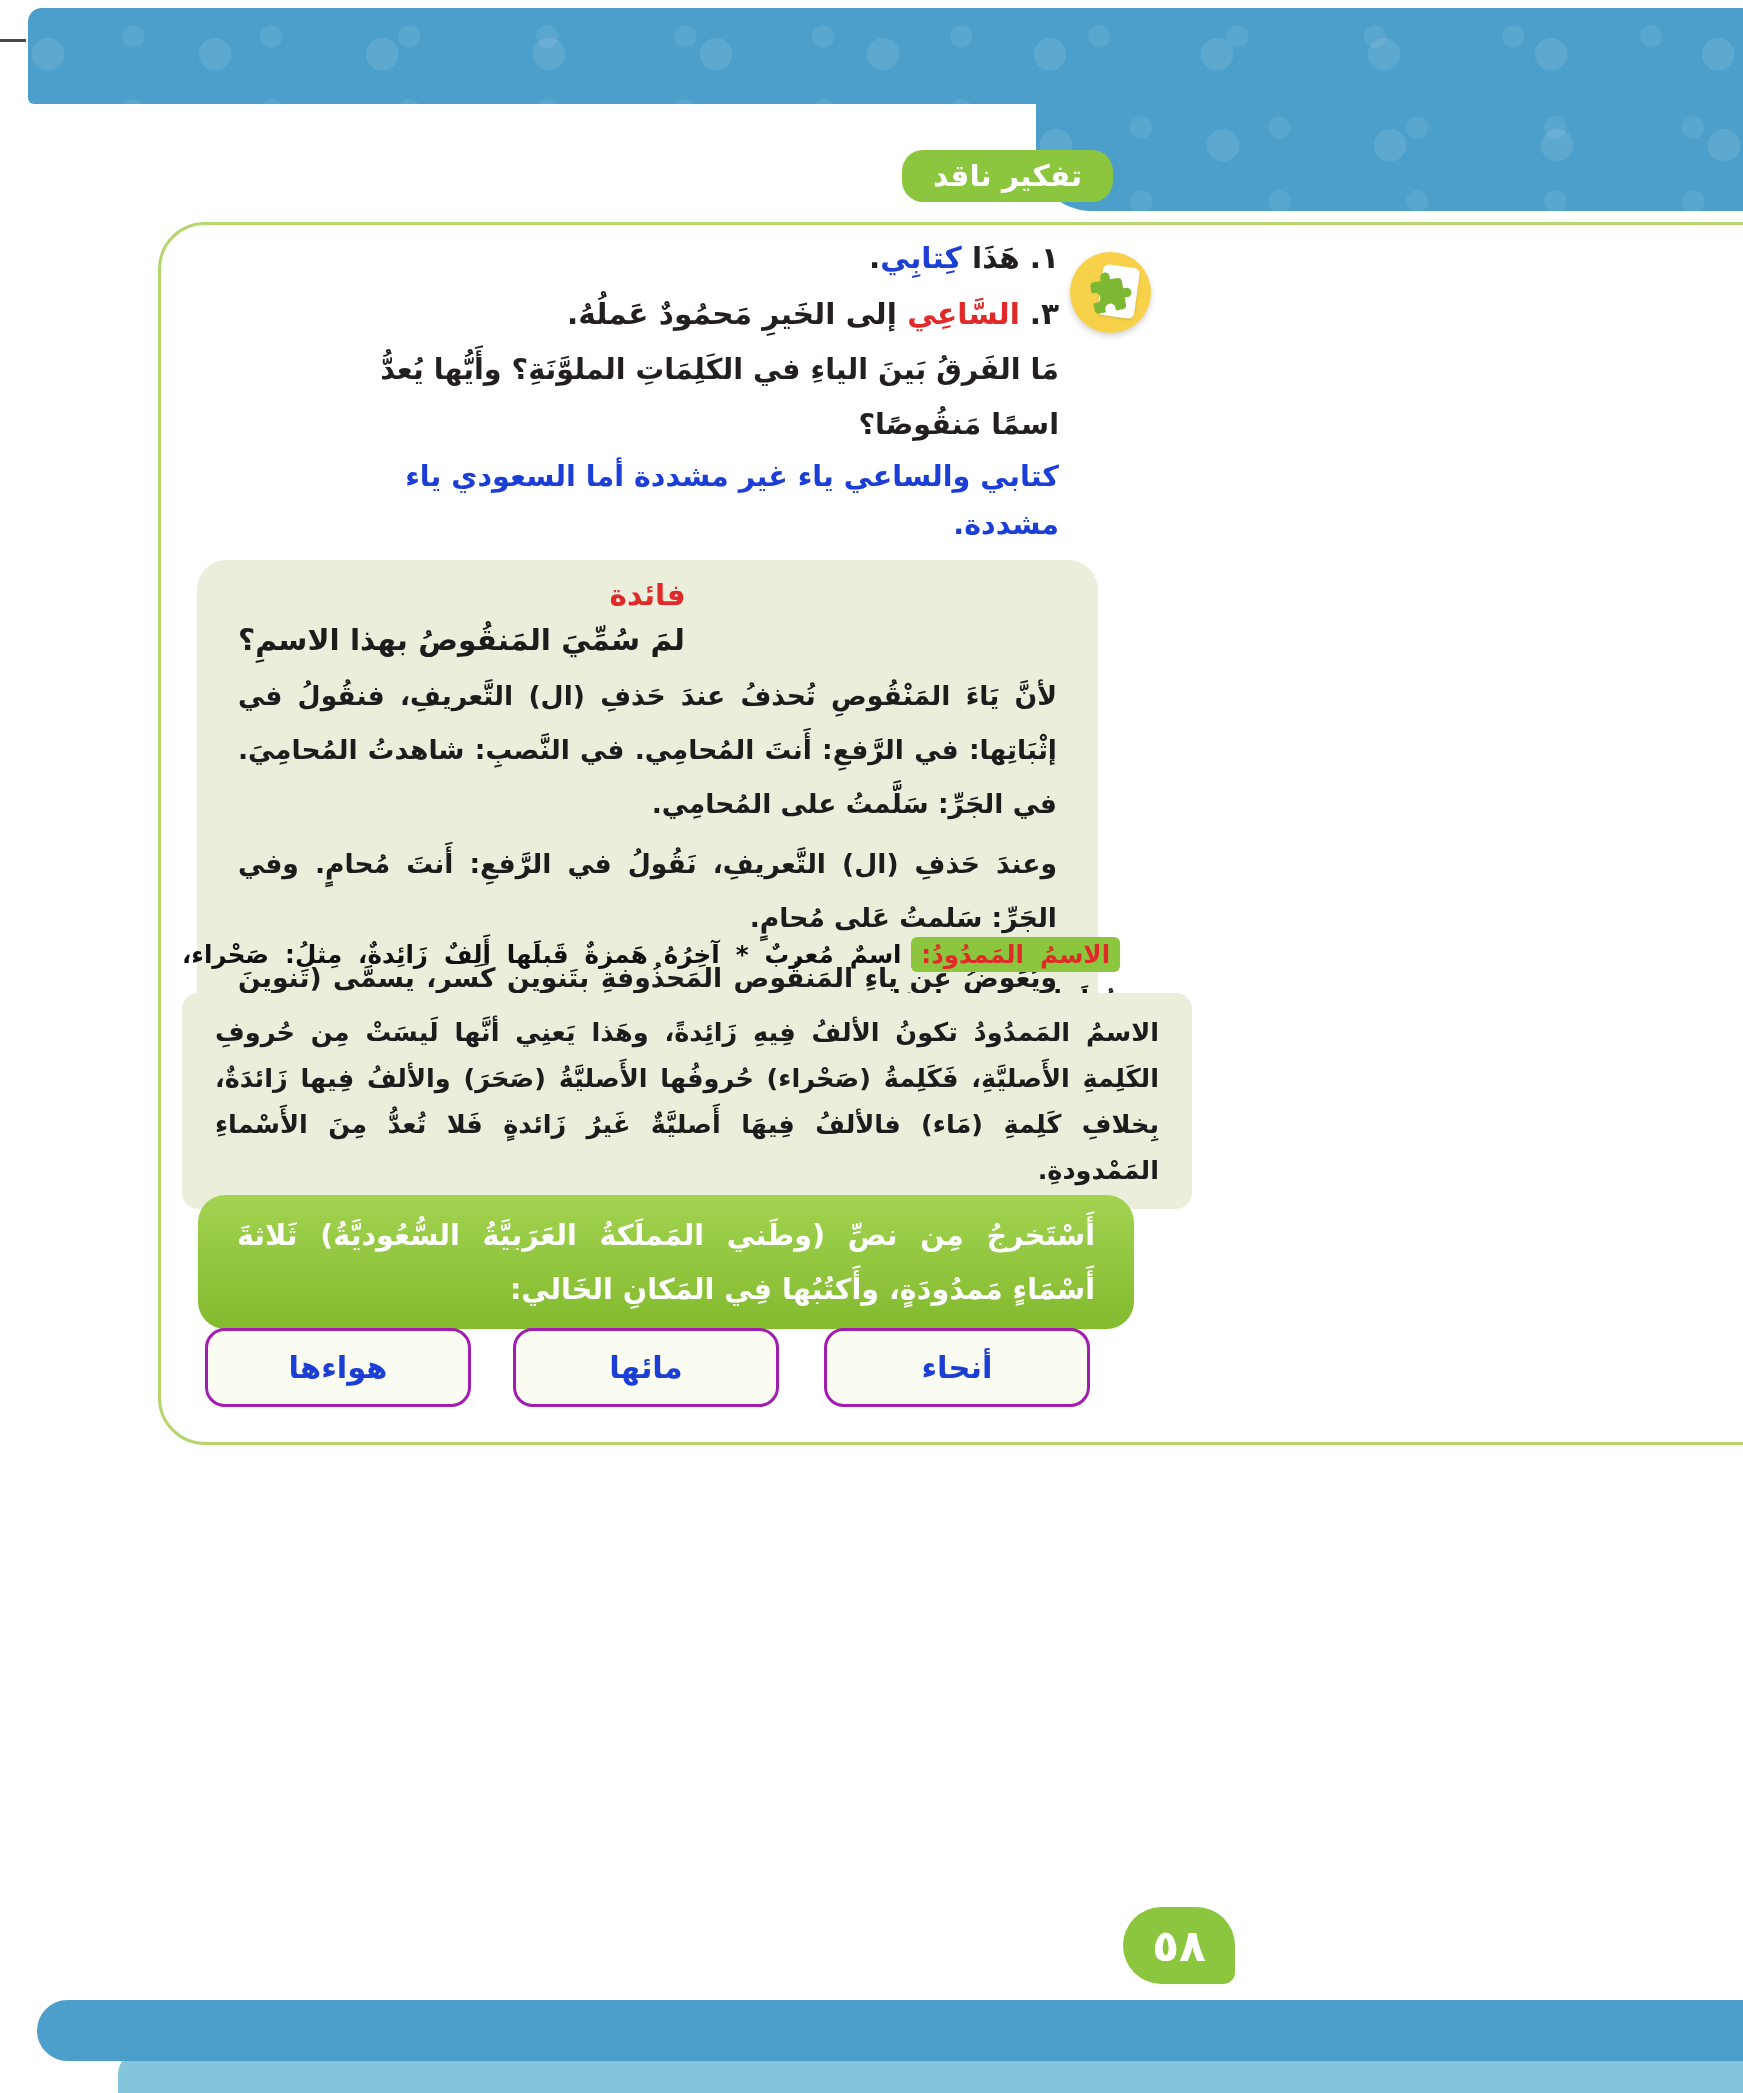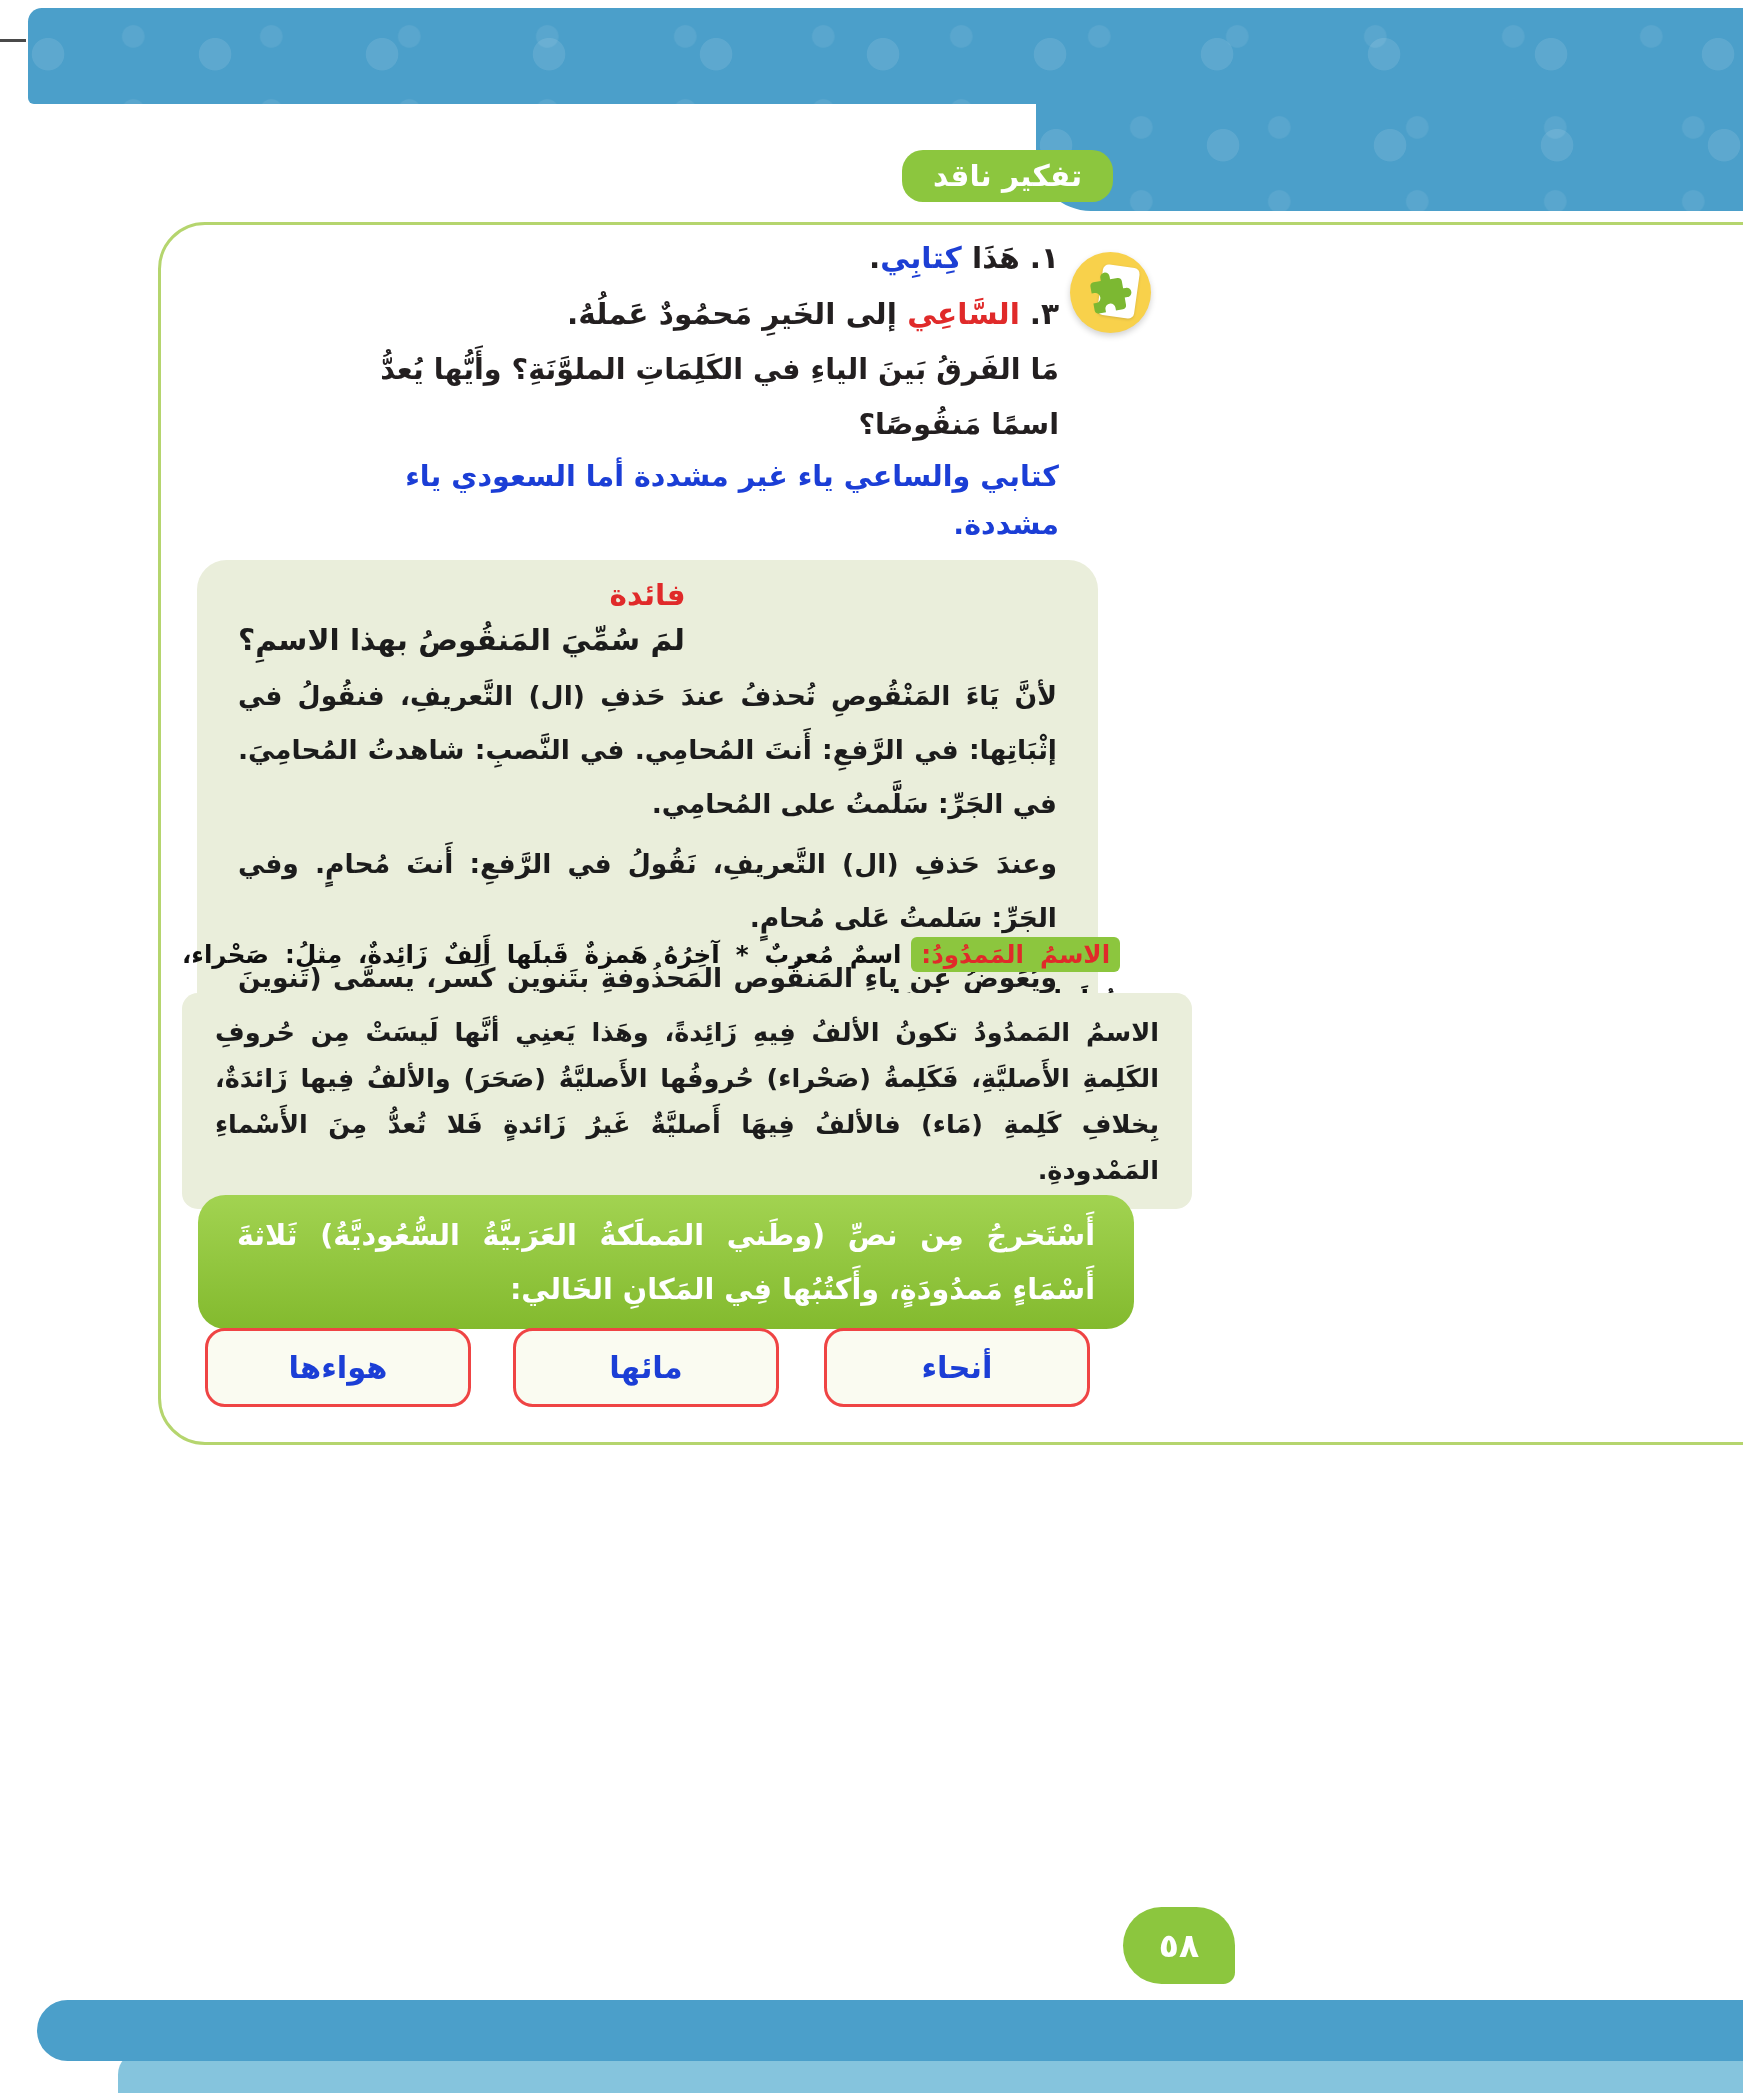--- a/index.html
+++ b/index.html
@@ -100,33 +100,33 @@
     direction:rtl; text-align:justify; font-weight:bold; font-size:28.6px; line-height:54px; color:#ffffff;margin-left:16px;
   }
   .exercise-box::after {
     content:''; position:absolute; top:17.7px; bottom:17.7px; right:-8.9px; width:21.7px;
     background:#6fa427; border-radius:10.8px; z-index:-1;
   }
 
   
   .answer-box {
     position:absolute; top:1328px; width:266px; height:79px; box-sizing:border-box;
-    background:#fafbf1; border:3px solid #ef4444; border-radius:19.7px;
+    background:#fafbf1; border:3px solid #a21caf; border-radius:19.7px;
     display:flex; align-items:center; justify-content:center;
     color:#1b3ed6; font-size:30.5px; font-weight:bold; direction:rtl;
   }
   .ans-1 { left:824px; }
   .ans-2 { left:513px; }
   .ans-3 { left:205px; }
 
   
   .page-number {
     position:absolute; top:1907px; left:1123px; width:112px; height:77px;
     background:#8cc63e; border-radius:39px 39px 11.8px 39px;
-    color:#fff; font-size:33px; font-weight:bold; display:flex; align-items:center; justify-content:center;
+    color:#fff; font-size:44px; font-weight:bold; display:flex; align-items:center; justify-content:center;
   }
 
   
   .bottom-band-2 {
     position:absolute; top:2051px; left:118px; width:1625px; height:42px;
     background:#85c4dd; border-radius:23.6px 0 0 0;
   }
   .bottom-band-1 {
     position:absolute; top:2000px; left:37px; width:1706px; height:61px;
     background:#4b9fca; border-radius:30.5px 0 0 30.5px;

